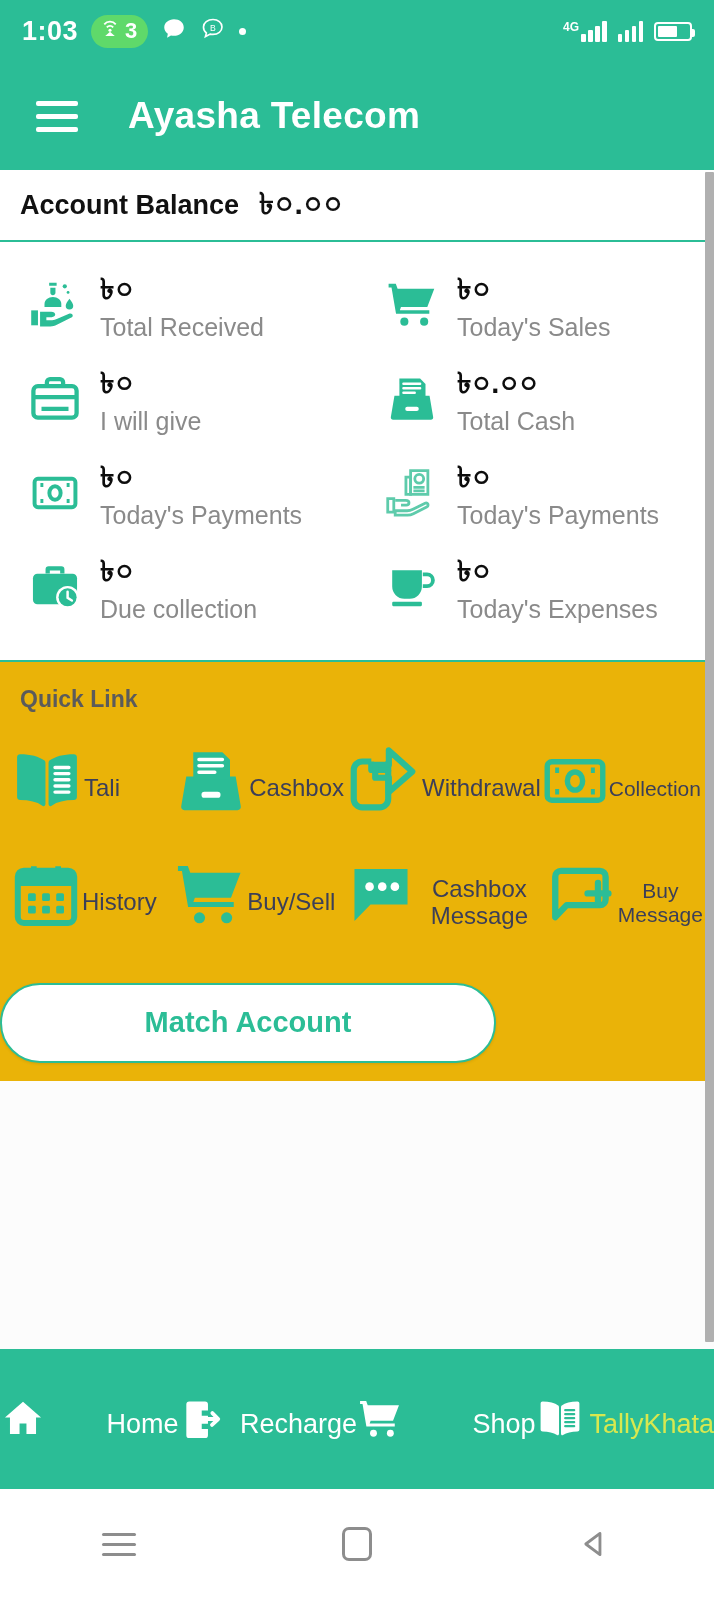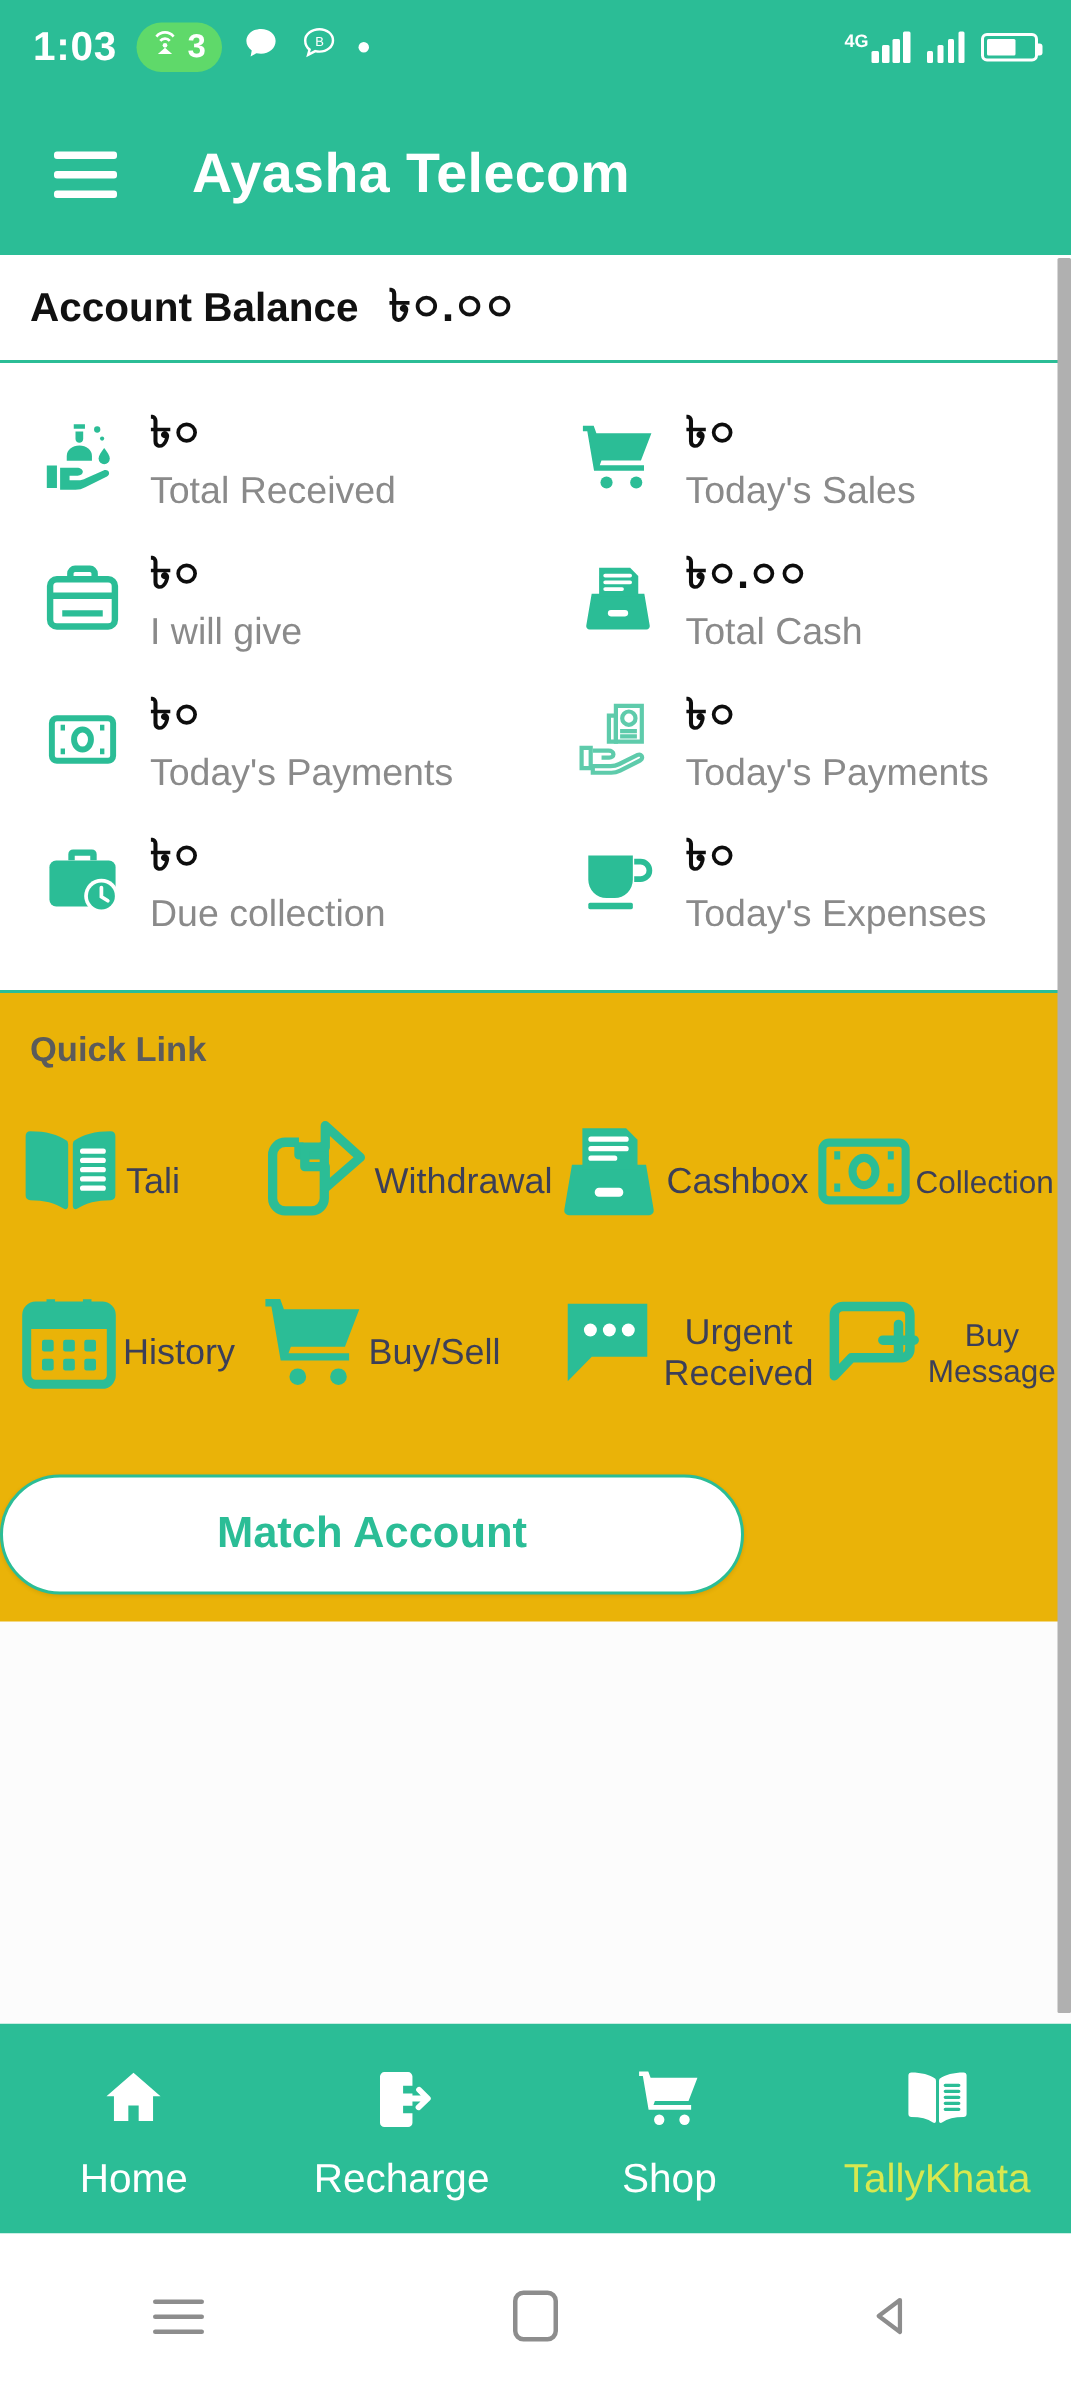--- a/index.html
+++ b/index.html
@@ -82,21 +82,21 @@
   .match-wrap { display:flex; justify-content:flex-start; padding:44px 16px 18px 0; }
   .match-btn {
     width:496px; height:80px; border:2px solid #2bbd96; border-radius:42px;
     background:#fff; color:#2bbd96; font-size:29px; font-weight:700;
     font-family:"Liberation Sans", sans-serif; cursor:pointer;
     box-shadow:0 1px 3px rgba(0,0,0,.10);
   }
 
   
   .bottomnav { height:140px; background:#2bbd96; display:grid; grid-template-columns:repeat(4,1fr); align-items:center; }
-  .nav-item { display:flex; flex-direction:column; align-items:center; justify-content:space-between; cursor:pointer; }
+  .nav-item { display:flex; flex-direction:row; align-items:center; justify-content:space-between; cursor:pointer; }
   .nav-ico { height:56px; display:flex; align-items:center; justify-content:center; }
   .nav-label { margin-top:10px; font-size:27px; color:#fff; }
   .nav-label.active { color:#d8e84f; }
 
   
   .androidnav { height:110px; background:#fff; display:grid; grid-template-columns:repeat(3,1fr); align-items:center; }
   .and-btn { display:flex; align-items:center; justify-content:center; cursor:pointer; }
   .and-lines { width:34px; display:flex; flex-direction:column; gap:7px; }
   .and-lines span { display:block; height:3px; background:#8d8d8d; border-radius:2px; }
   .and-square { width:30px; height:34px; border:3px solid #8d8d8d; border-radius:7px; }
@@ -309,39 +309,39 @@
               <path d="M11.3 5.4C9.3 4 6.7 3.3 3.3 3.3c-.6 0-1 .4-1 1v12.9c0 .6.4 1 1 1 3 0 5.4.6 7.2 1.8.5.4 1 0 1-.6V6.2c0-.3-.1-.6-.2-.8z" fill="#2bbd96"></path>
               <path d="M20.7 3.3c-3.4 0-6 .7-8 2.1-.1.2-.2.5-.2.8v13.2c0 .6.5 1 1 .6 1.8-1.2 4.2-1.8 7.2-1.8.6 0 1-.4 1-1V4.3c0-.6-.4-1-1-1z" fill="#2bbd96"></path>
               <path d="M14.6 7.6h4.5M14.6 9.6h4.5M14.6 11.6h4.5M14.6 13.6h4.5M14.6 15.6h4.5" stroke="#fff" stroke-width="1.1" stroke-linecap="round"></path>
             </svg>
           </div>
           <div class="quick-label">Tali</div>
         </div>
 
         <div class="quick-item">
           <div class="quick-ico">
-            <svg width="78" height="78" viewBox="0 0 24 24" fill="none" stroke="#2bbd96" stroke-width="1.9" stroke-linejoin="round">
-              <path d="M13.6 8.6v8.9a2.6 2.6 0 0 1-2.6 2.6H5.6A2.6 2.6 0 0 1 3 17.5V8.6A2.6 2.6 0 0 1 5.6 6h2.8"></path>
-              <path d="M8.4 6v2.6h5.2V6"></path>
-              <path d="M13.8 2.6 21 9.1l-7.2 6.3V11H9.6V7h4.2z"></path>
-            </svg>
-          </div>
-          <div class="quick-label">Withdrawal</div>
-        </div>
-
-        <div class="quick-item">
-          <div class="quick-ico">
             <svg width="76" height="76" viewBox="0 0 24 24">
               <path d="M4.2 10.6h15.6l1.6 9.4a1 1 0 0 1-1 1.2H3.6a1 1 0 0 1-1-1.2z" fill="#2bbd96"></path>
               <path d="M6.4 2.9h9.2l2.4 2.4v6.2H6.4z" fill="#2bbd96"></path>
               <path d="M8.2 5.2h7.4M8.2 7.2h7.4M8.2 9.2h5" stroke="#fff" stroke-width="1.1" stroke-linecap="round"></path>
               <rect x="9" y="15.4" width="6" height="1.9" rx=".9" fill="#fff"></rect>
             </svg>
           </div>
           <div class="quick-label">Cashbox</div>
+        </div>
+
+        <div class="quick-item">
+          <div class="quick-ico">
+            <svg width="78" height="78" viewBox="0 0 24 24" fill="none" stroke="#2bbd96" stroke-width="1.9" stroke-linejoin="round">
+              <path d="M13.6 8.6v8.9a2.6 2.6 0 0 1-2.6 2.6H5.6A2.6 2.6 0 0 1 3 17.5V8.6A2.6 2.6 0 0 1 5.6 6h2.8"></path>
+              <path d="M8.4 6v2.6h5.2V6"></path>
+              <path d="M13.8 2.6 21 9.1l-7.2 6.3V11H9.6V7h4.2z"></path>
+            </svg>
+          </div>
+          <div class="quick-label">Withdrawal</div>
         </div>
 
         <div class="quick-item">
           <div class="quick-ico">
             <svg width="68" height="68" viewBox="0 0 24 24" fill="none" stroke="#2bbd96" stroke-width="1.9">
               <rect x="2.2" y="5.2" width="19.6" height="13.6" rx="1.6"></rect>
               <ellipse cx="12" cy="12" rx="2.7" ry="3.2"></ellipse>
               <path d="M5 8.2h1.4M17.6 8.2H19M5 15.8h1.4M17.6 15.8H19"></path>
             </svg>
           </div>
@@ -382,21 +382,21 @@
           <div class="quick-ico">
             <svg width="74" height="74" viewBox="0 0 24 24">
               <path d="M3.4 3.6h17.2v11.5H8.6l-5.2 5.3z" fill="#2bbd96"></path>
               <g fill="#fff">
                   <circle cx="8.3" cy="9.3" r="1.4"></circle>
                   <circle cx="12.4" cy="9.3" r="1.4"></circle>
                   <circle cx="16.5" cy="9.3" r="1.4"></circle>
                 </g>
             </svg>
           </div>
-          <div class="quick-label">Urgent Received</div>
+          <div class="quick-label">Cashbox Message</div>
         </div>
 
         <div class="quick-item">
           <div class="quick-ico">
             <svg width="76" height="76" viewBox="0 0 24 24" fill="none" stroke="#2bbd96" stroke-width="2" stroke-linecap="round" stroke-linejoin="round">
               <path d="M20.4 6.2v7.2a1.8 1.8 0 0 1-1.8 1.8H8.1l-3.6 3.8V6.2a1.8 1.8 0 0 1 1.8-1.8h12.3a1.8 1.8 0 0 1 1.8 1.8z"></path>
               <path d="M18 8.2v6.6M14.7 11.5h6.6" stroke="#2bbd96"></path>
             </svg>
           </div>
           <div class="quick-label sm">Buy Message</div>

